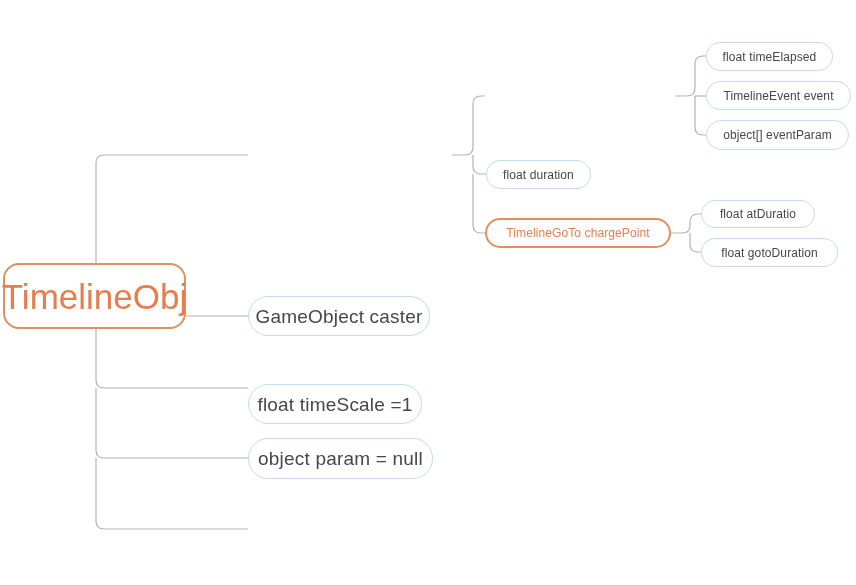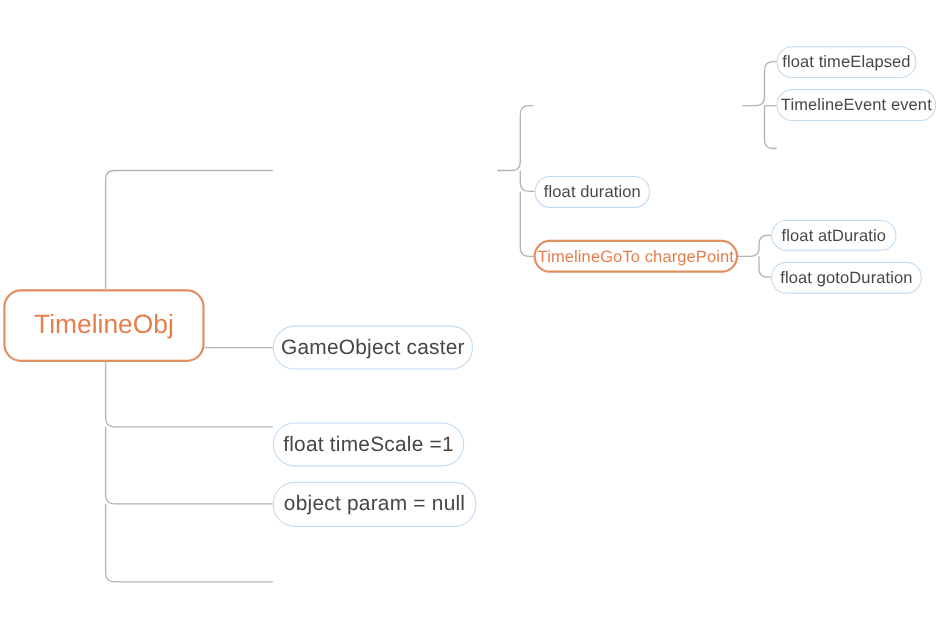--- a/index.html
+++ b/index.html
@@ -39,23 +39,23 @@
     line-height:1;
   }
   .orange{
     border:2px solid var(--orange-border);
     color:var(--orange-text);
   }
   .blue{
     border:1.5px solid var(--blue-border);
     color:var(--text-dark);
   }
-  .fs-l{font-size:24px;}
+  .fs-l{font-size:35px;}
   .fs-m{font-size:19px;letter-spacing:.2px;}
-  .fs-s{font-size:15px;letter-spacing:.1px;}
+  .fs-s{font-size:12px;letter-spacing:.1px;}
 </style>
 </head>
 <body>
 
 <div id="canvas">
 
   <svg id="wires" viewBox="0 0 856 585" xmlns="http://www.w3.org/2000/svg">
     <path d="M 96 263 V 163 Q 96 155 104 155 H 248"></path>
     <path d="M 186 316 H 248"></path>
     <path d="M 96 328 V 380 Q 96 388 104 388 H 248"></path>
@@ -72,20 +72,21 @@
   </svg>
 
   <div class="node orange fs-l" style="left:3px;top:263px;width:183px;height:66px;border-radius:16px;">TimelineObj</div>
 
 
 
   <div class="node blue fs-s" style="left:706px;top:42px;width:127px;height:29px;border-radius:14px;">float timeElapsed</div>
 
   <div class="node blue fs-s" style="left:706px;top:81px;width:145px;height:29px;border-radius:14px;">TimelineEvent event</div>
 
+  <div class="node blue fs-s" style="left:706px;top:120px;width:143px;height:30px;border-radius:15px;">object[] eventParam</div>
 
   <div class="node blue fs-s" style="left:486px;top:160px;width:105px;height:29px;border-radius:14px;">float duration</div>
 
   <div class="node blue fs-s" style="left:701px;top:200px;width:114px;height:28px;border-radius:14px;">float atDuratio</div>
 
   <div class="node orange fs-s" style="left:485px;top:218px;width:186px;height:30px;border-radius:15px;">TimelineGoTo chargePoint</div>
 
   <div class="node blue fs-s" style="left:701px;top:238px;width:137px;height:29px;border-radius:14px;">float gotoDuration</div>
 
   <div class="node blue fs-m" style="left:248px;top:296px;width:182px;height:40px;border-radius:20px;">GameObject caster</div>

